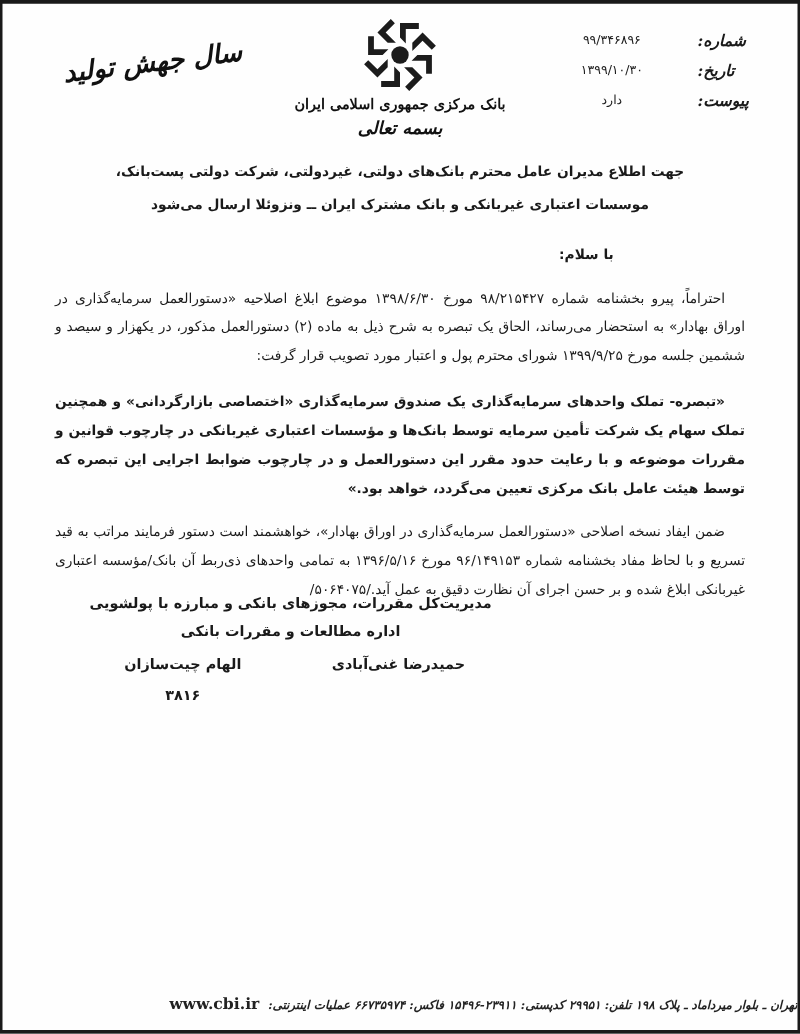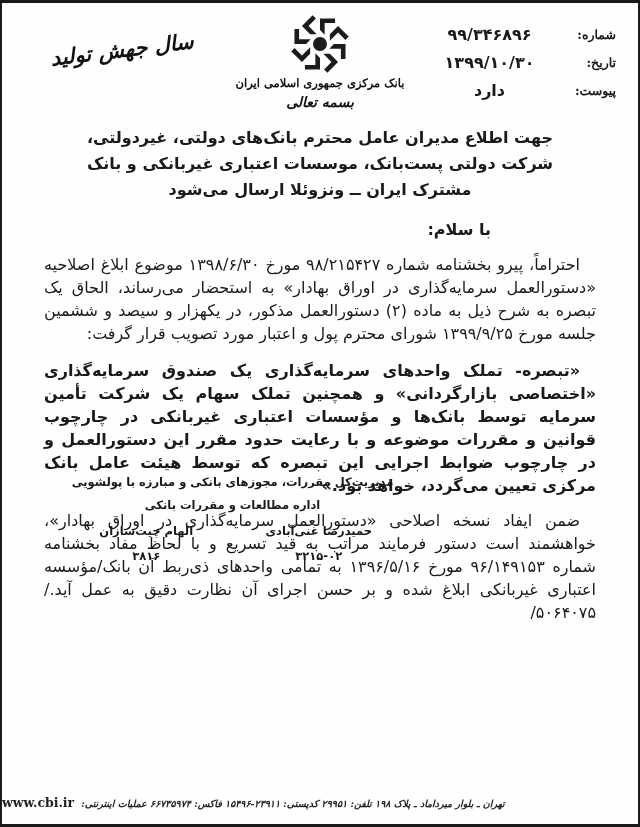--- a/index.html
+++ b/index.html
@@ -26,29 +26,29 @@
   .besmeleh {
     font-family:"DejaVu Serif", serif; font-style:italic; font-weight:bold;
     font-size:14px; margin-top:4px; color:#111;
   }
   .hdr-fields {
     position:absolute; top:22px; right:22px; width:195px;
     direction:rtl; display:grid; grid-template-columns:58px 1fr;
     row-gap:9px; align-items:center;
   }
   .hdr-label {
-    font-family:"DejaVu Serif", serif; font-weight:bold;
-    font-size:12.5px; text-align:right;
+    font-family:"DejaVu Serif", serif; font-style:italic; font-weight:bold;
+    font-size:12.5px; text-align:left;
   }
-  .hdr-value { font-size:16px; font-weight:bold; text-align:center; direction:ltr; }
+  .hdr-value { font-size:10px; font-weight:normal; text-align:center; direction:ltr; }
 
   
   .letter-body {
     position:absolute; top:122px; left:42px; right:42px;
-    direction:rtl; font-size:16px; line-height:23px; text-align:justify;
+    direction:rtl; font-size:11px; line-height:23px; text-align:justify;
   }
   .addressee {
     font-weight:bold; text-align:center; line-height:26px;
     margin:0 26px 0 26px;
   }
   .salutation { font-weight:bold; margin-top:15px; padding-right:105px; text-align:right; }
   .para { margin-top:12px; text-indent:16px; }
   .para.bold { font-weight:bold; margin-top:14px; }
 
   
@@ -57,22 +57,23 @@
     direction:rtl; text-align:center; font-size:11.5px; font-weight:bold;
   }
   .sig-dept2 { margin-top:9px; }
   .sig-row { display:flex; margin-top:12px; }
   .sig-col { flex:1; }
   .sig-code { margin-top:11px; direction:ltr; }
 
   
   .footer {
     position:absolute; left:0; right:0; bottom:14px;
-    text-align:left; direction:rtl; font-size:9.5px; color:#222;
+    text-align:right; direction:rtl; font-size:9.5px; color:#222;
     white-space:nowrap;
+    padding-left:20px;
   }
   .footer .addr {
     font-family:"DejaVu Serif", serif; font-style:italic; font-weight:bold;
   }
   .footer .site {
     font-family:"DejaVu Serif", serif; font-weight:bold; font-size:12.5px;
     direction:ltr; display:inline-block; margin-right:4px;
   }
 </style>
 </head>
@@ -117,21 +118,20 @@
     <div class="para bold">«تبصره- تملک واحدهای سرمایه‌گذاری یک صندوق سرمایه‌گذاری «اختصاصی بازارگردانی» و همچنین تملک سهام یک شرکت تأمین سرمایه توسط بانک‌ها و مؤسسات اعتباری غیربانکی در چارچوب قوانین و مقررات موضوعه و با رعایت حدود مقرر این دستورالعمل و در چارچوب ضوابط اجرایی این تبصره که توسط هیئت عامل بانک مرکزی تعیین می‌گردد، خواهد بود.»</div>
     <div class="para">ضمن ایفاد نسخه اصلاحی «دستورالعمل سرمایه‌گذاری در اوراق بهادار»، خواهشمند است دستور فرمایند مراتب به قید تسریع و با لحاظ مفاد بخشنامه شماره ۹۶/۱۴۹۱۵۳ مورخ ۱۳۹۶/۵/۱۶ به تمامی واحدهای ذی‌ربط آن بانک/مؤسسه اعتباری غیربانکی ابلاغ شده و بر حسن اجرای آن نظارت دقیق به عمل آید./۵۰۶۴۰۷۵/</div>
   </div>
 
   <div class="signature">
     <div class="sig-dept1">مدیریت‌کل مقررات، مجوزهای بانکی و مبارزه با پولشویی</div>
     <div class="sig-dept2">اداره مطالعات و مقررات بانکی</div>
     <div class="sig-row">
       <div class="sig-col">
         <div>حمیدرضا غنی‌آبادی</div>
-        <div class="sig-code">۳۲۱۵-۰۲</div>
       </div>
       <div class="sig-col">
         <div>الهام چیت‌سازان</div>
         <div class="sig-code">۳۸۱۶</div>
       </div>
     </div>
   </div>
 
   <div class="footer">
     <span class="addr">تهران ـ بلوار میرداماد ـ پلاک ۱۹۸ تلفن: ۲۹۹۵۱ کدپستی: ۲۳۹۱۱-۱۵۴۹۶ فاکس: ۶۶۷۳۵۹۷۴ عملیات اینترنتی:</span>

